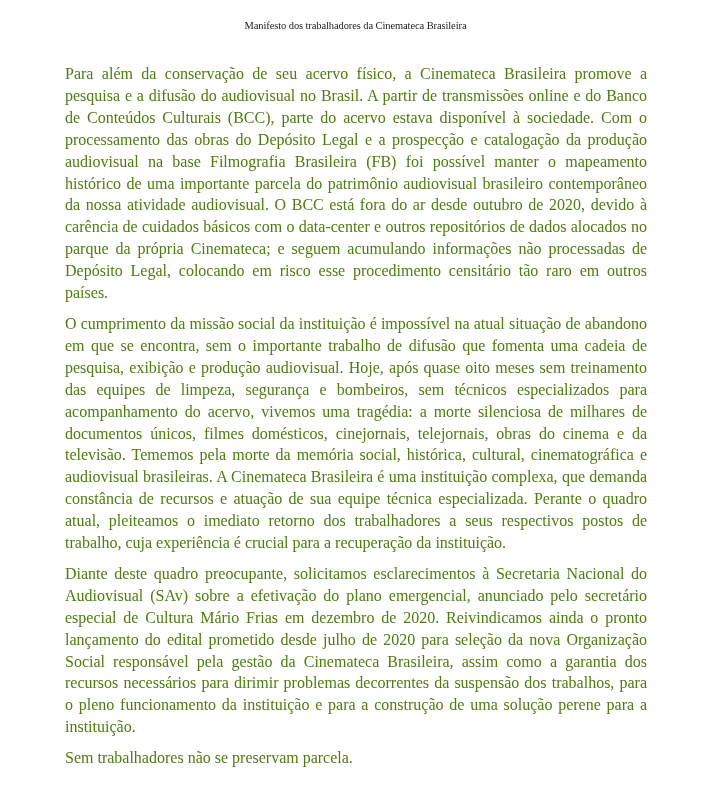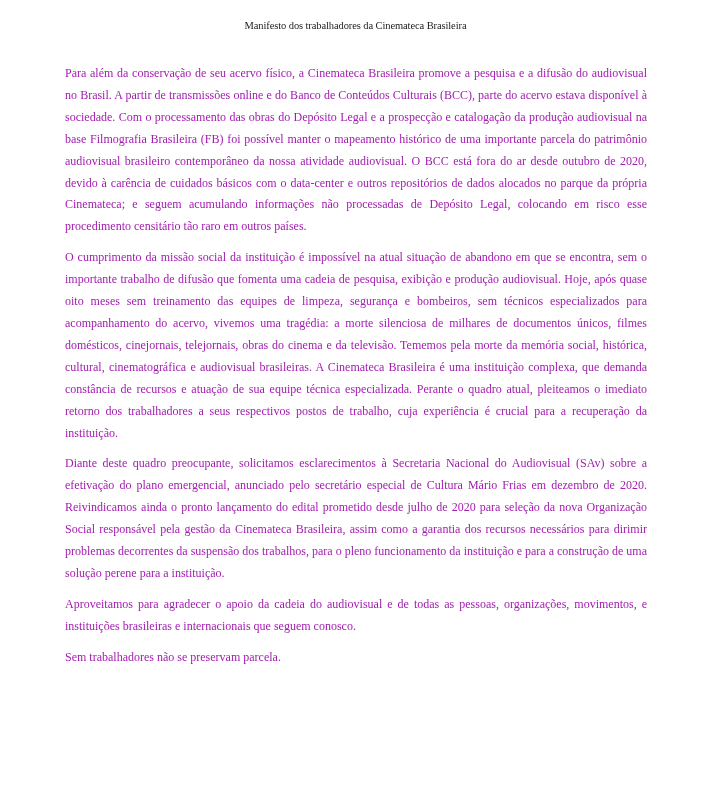--- a/index.html
+++ b/index.html
@@ -5,32 +5,31 @@
   html, body { margin: 0; padding: 0; background: #ffffff; }
   body { width: 711px; height: 796px; position: relative; overflow: hidden; color: #111; }
   .page { position: absolute; left: 0; top: 0; width: 711px; height: 720px; background: #fff; }
   .header {
     position: absolute; left: 0; top: 20px; width: 711px; text-align: center;
     font-family: "Liberation Serif", serif; font-size: 10.5px; color: #222;
     letter-spacing: -0.1px;
   }
   .body {
     position: absolute; left: 65px; top: 63px; width: 582px;
-    font-family: "Liberation Serif", serif; font-size: 12px; line-height: 21.9px;
-    color: #a21caf;
+    font-family: "Liberation Serif", serif; font-size: 16px; line-height: 21.9px;
+    color: #4d7c0f;
   }
   .body p { margin: 0 0 9px 0; text-align: justify; }
 </style>
 </head>
 <body>
 
 <div class="page">
   <div class="header">Manifesto dos trabalhadores da Cinemateca Brasileira</div>
 
   <div class="body">
     <p>Para além da conservação de seu acervo físico, a Cinemateca Brasileira promove a pesquisa e a difusão do audiovisual no Brasil. A partir de transmissões online e do Banco de Conteúdos Culturais (BCC), parte do acervo estava disponível à sociedade. Com o processamento das obras do Depósito Legal e a prospecção e catalogação da produção audiovisual na base Filmografia Brasileira (FB) foi possível manter o mapeamento histórico de uma importante parcela do patrimônio audiovisual brasileiro contemporâneo da nossa atividade audiovisual. O BCC está fora do ar desde outubro de 2020, devido à carência de cuidados básicos com o data-center e outros repositórios de dados alocados no parque da própria Cinemateca; e seguem acumulando informações não processadas de Depósito Legal, colocando em risco esse procedimento censitário tão raro em outros países.</p>
     <p>O cumprimento da missão social da instituição é impossível na atual situação de abandono em que se encontra, sem o importante trabalho de difusão que fomenta uma cadeia de pesquisa, exibição e produção audiovisual. Hoje, após quase oito meses sem treinamento das equipes de limpeza, segurança e bombeiros, sem técnicos especializados para acompanhamento do acervo, vivemos uma tragédia: a morte silenciosa de milhares de documentos únicos, filmes domésticos, cinejornais, telejornais, obras do cinema e da televisão. Tememos pela morte da memória social, histórica, cultural, cinematográfica e audiovisual brasileiras. A Cinemateca Brasileira é uma instituição complexa, que demanda constância de recursos e atuação de sua equipe técnica especializada. Perante o quadro atual, pleiteamos o imediato retorno dos trabalhadores a seus respectivos postos de trabalho, cuja experiência é crucial para a recuperação da instituição.</p>
     <p>Diante deste quadro preocupante, solicitamos esclarecimentos à Secretaria Nacional do Audiovisual (SAv) sobre a efetivação do plano emergencial, anunciado pelo secretário especial de Cultura Mário Frias em dezembro de 2020. Reivindicamos ainda o pronto lançamento do edital prometido desde julho de 2020 para seleção da nova Organização Social responsável pela gestão da Cinemateca Brasileira, assim como a garantia dos recursos necessários para dirimir problemas decorrentes da suspensão dos trabalhos, para o pleno funcionamento da instituição e para a construção de uma solução perene para a instituição.</p>
-    <p>Aproveitamos para agradecer o apoio da cadeia do audiovisual e de todas as pessoas, organizações, movimentos, e instituições brasileiras e internacionais que seguem conosco.</p>
     <p>Sem trabalhadores não se preservam parcela.</p>
 
   </div>
 </div>
 
 </body></html>

